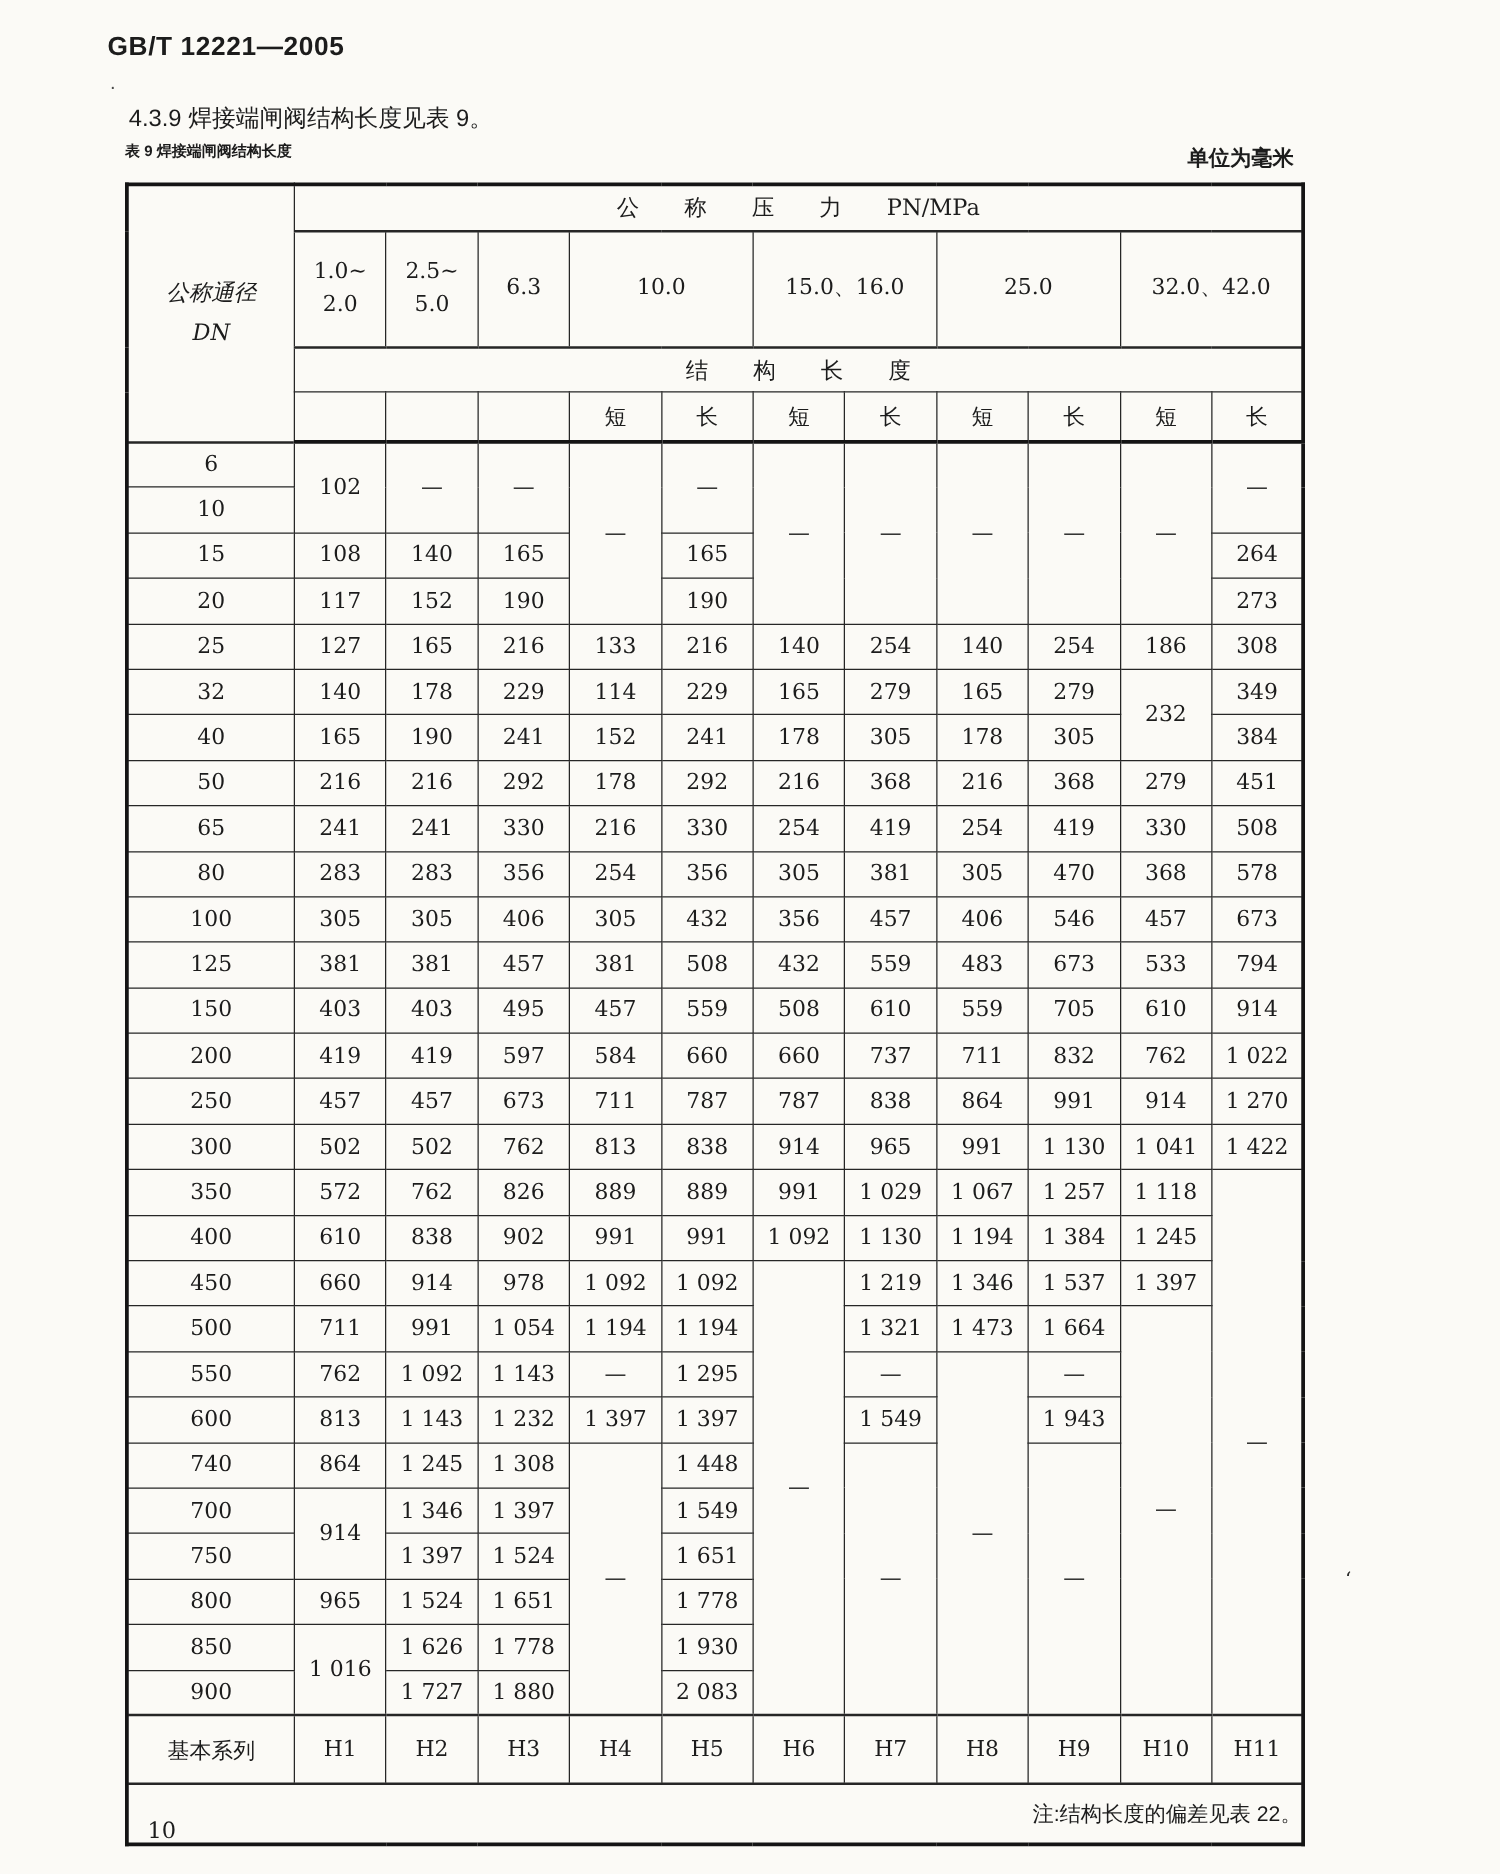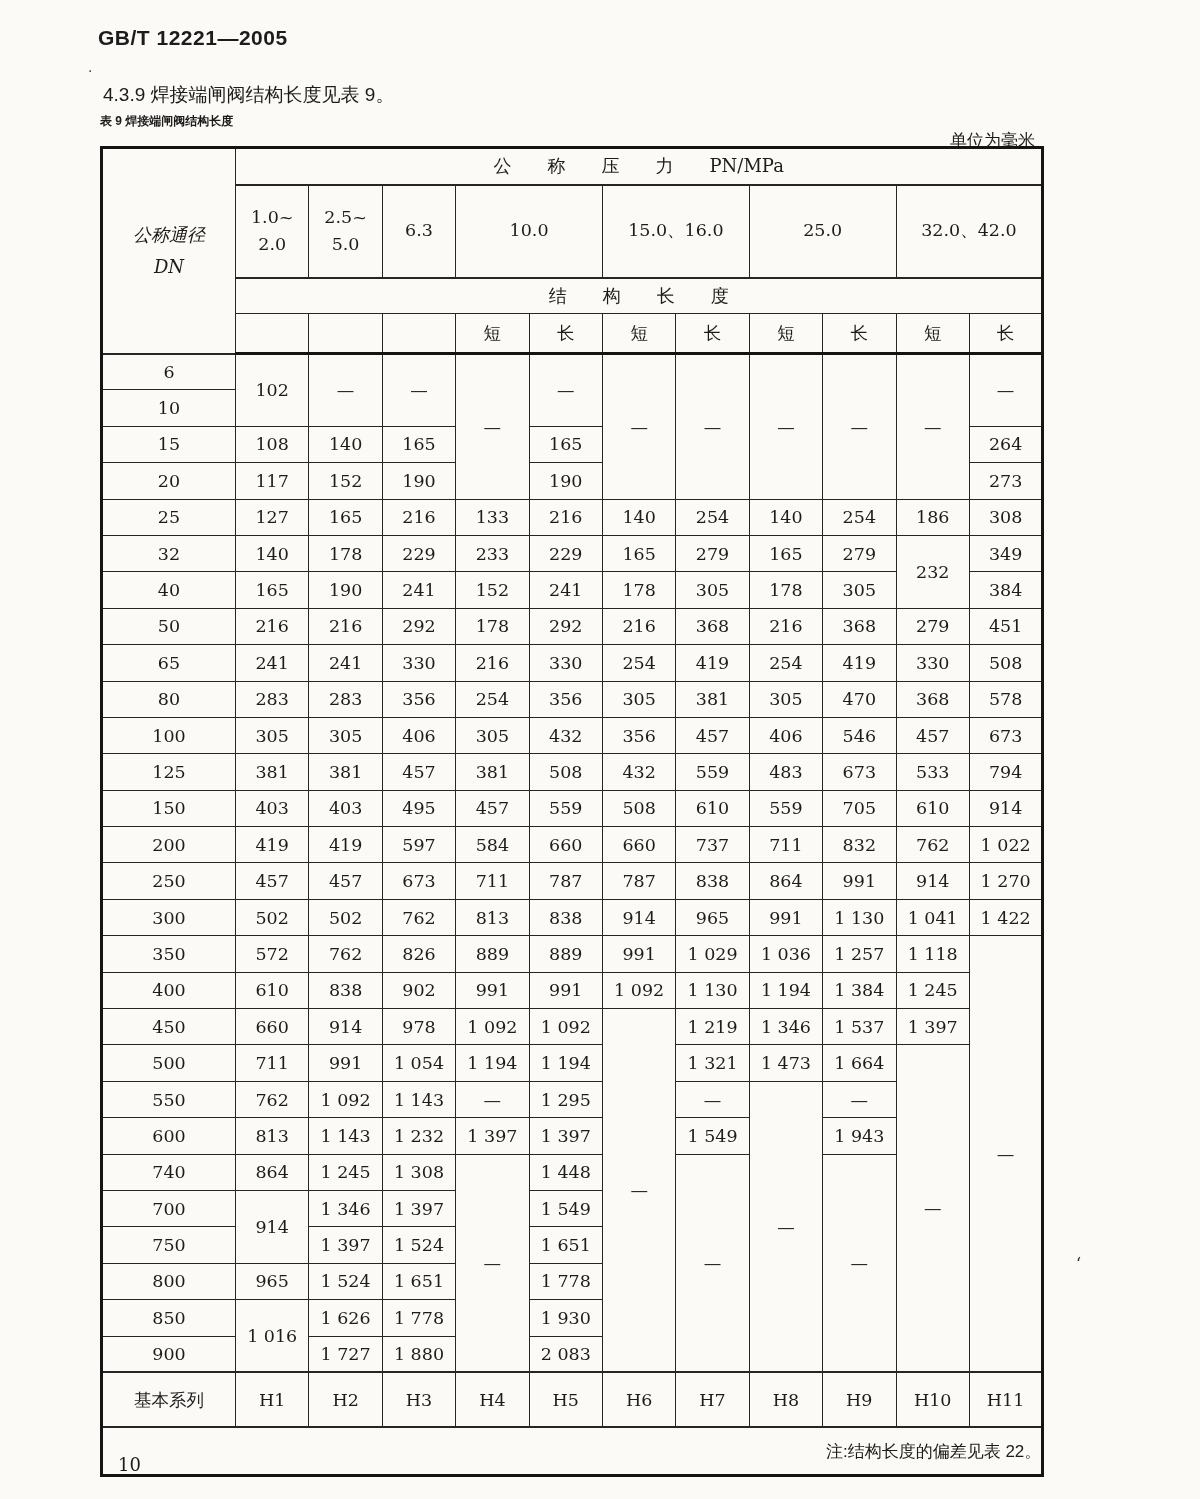--- a/index.html
+++ b/index.html
@@ -8,40 +8,40 @@
     background:#fbfaf6;
     position:relative;
     font-family:"Liberation Sans", sans-serif;
     color:#1c1c1c;
     overflow:hidden;
   }
   .doc-code {
     position:absolute; top:26px; left:86px;
     font-size:21px; font-weight:700; letter-spacing:0.5px;
     font-family:"Liberation Sans", sans-serif;
-    margin-left:12px;
   }
   .margin-dot {
     position:absolute; top:58px; left:88px;
     font-size:16px; color:#4a4a4a;
   }
   .section-heading {
     position:absolute; top:82px; left:103px;
     font-size:19px;
   }
   .title-row {
     position:absolute; top:113px; left:100px; width:941px; height:26px;
   }
   .table-title {
     position:absolute; left:0; right:0; text-align:left;
     font-size:12px; font-weight:700;
   }
   .unit-note {
-    position:absolute; right:6px; top:16px;
+    position:absolute; right:6px; top:2px;
     font-size:17px;
+    font-weight:bold;
   }
   .table-wrap { position:absolute; top:146px; left:100px; }
   table.tbl {
     border-collapse:collapse; table-layout:fixed;
     width:941px;
     border:3px solid #141414;
     background:transparent;
   }
   table.tbl td {
     border:1px solid #262626;
@@ -186,21 +186,21 @@
           <td class="val">140</td>
           <td class="val">254</td>
           <td class="val">186</td>
           <td class="val">308</td>
         </tr>
         <tr class="data-row">
           <td>32</td>
           <td class="val">140</td>
           <td class="val">178</td>
           <td class="val">229</td>
-          <td class="val">233</td>
+          <td class="val">114</td>
           <td class="val">229</td>
           <td class="val">165</td>
           <td class="val">279</td>
           <td class="val">165</td>
           <td class="val">279</td>
           <td class="val" rowspan="2">232</td>
           <td class="val">349</td>
         </tr>
         <tr class="data-row">
           <td>40</td>
@@ -343,21 +343,21 @@
         </tr>
         <tr class="data-row">
           <td>350</td>
           <td class="val">572</td>
           <td class="val">762</td>
           <td class="val">826</td>
           <td class="val">889</td>
           <td class="val">889</td>
           <td class="val">991</td>
           <td class="val">1 029</td>
-          <td class="val">1 036</td>
+          <td class="val">1 067</td>
           <td class="val">1 257</td>
           <td class="val">1 118</td>
           <td class="val" rowspan="12">—</td>
         </tr>
         <tr class="data-row">
           <td>400</td>
           <td class="val">610</td>
           <td class="val">838</td>
           <td class="val">902</td>
           <td class="val">991</td>

